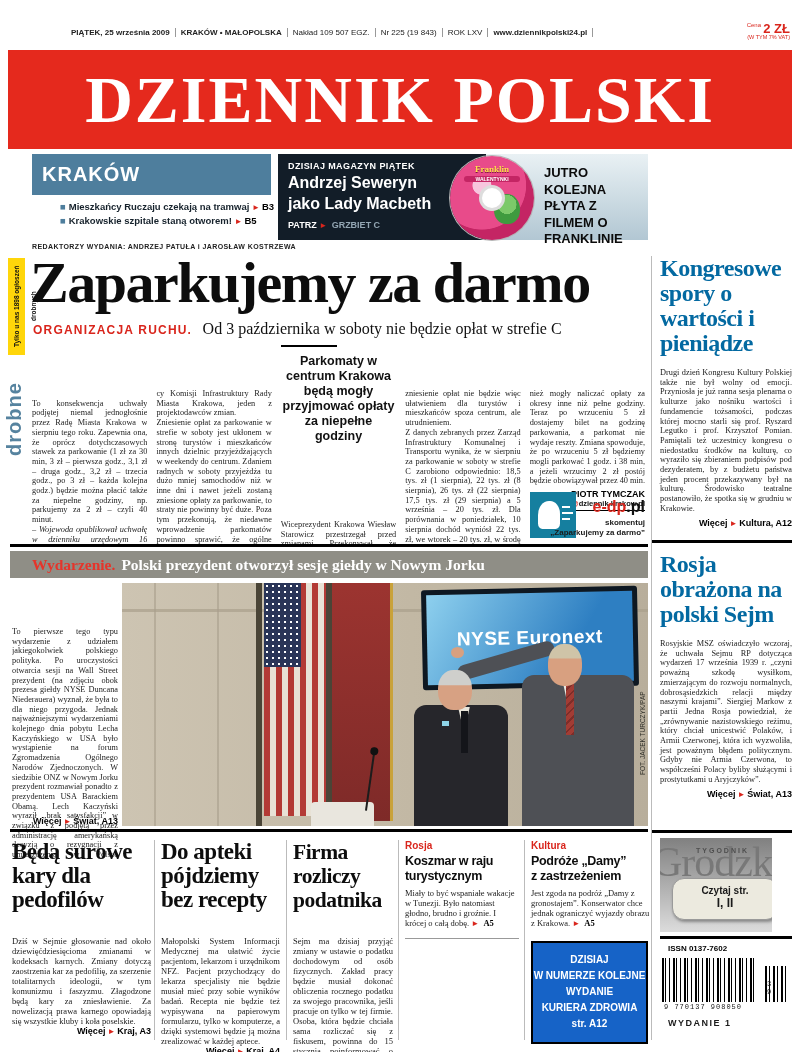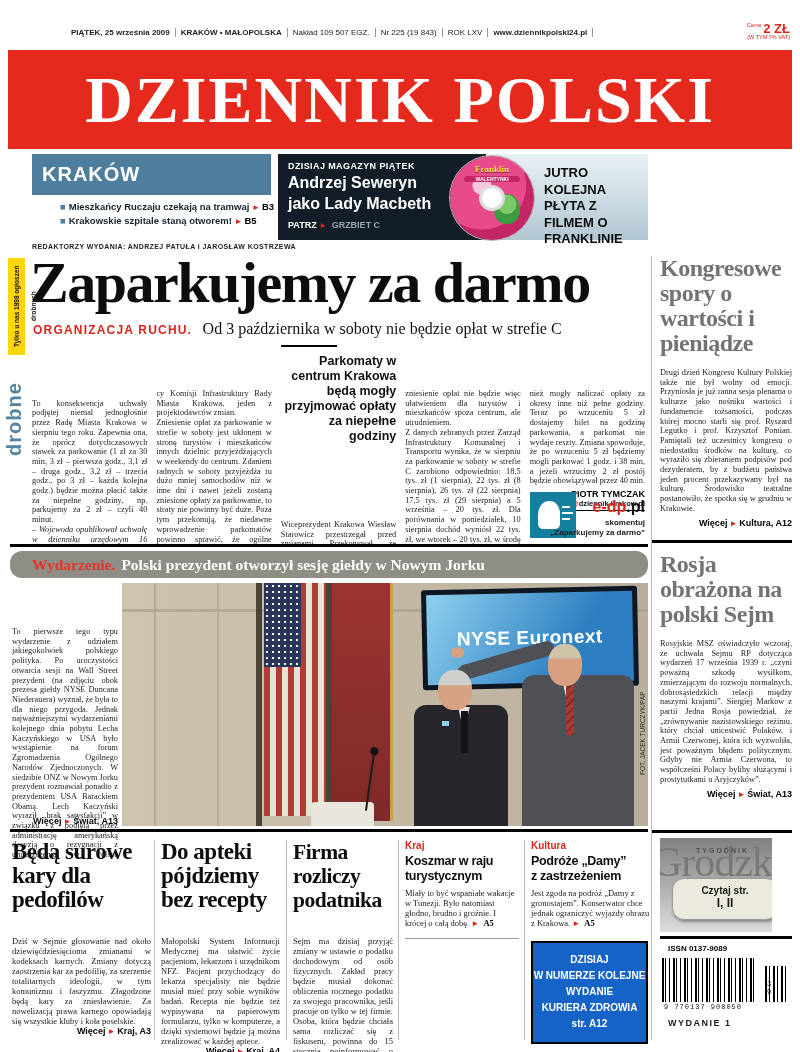--- a/index.html
+++ b/index.html
@@ -73,21 +73,21 @@
   .kicker{left:33px;top:320px;white-space:nowrap;}
   .kick-label{font-size:12px;font-weight:800;color:#d9251c;letter-spacing:1.2px;}
   .kick-text{font-family:"Liberation Serif",serif;font-size:16px;color:#111;margin-left:6px;}
 
   .lead-cols{left:32px;top:345px;width:613px;height:199px;display:flex;gap:9px;}
   .col{flex:1;overflow:hidden;position:relative;}
   .body{font-family:"Liberation Serif",serif;font-size:8.3px;line-height:9.7px;
     text-align:justify;color:#1c1c1c;white-space:pre-line;margin-top:44px;}
   .italic{font-style:italic;}
   .rule3{width:56px;border-top:2px solid #000;margin-bottom:7px;}
-  .pq{font-size:12.5px;line-height:15px;font-weight:700;color:#111;text-align:right;}
+  .pq{font-size:12.5px;line-height:15px;font-weight:700;color:#111;text-align:center;}
   .pq-gap{height:32px;}
   .author{text-align:right;font-size:9px;font-weight:800;color:#000;margin-top:3px;}
   .email{text-align:right;font-size:7.5px;font-weight:700;color:#111;}
   .email .at{color:#d9251c;}
   .email-rule{border-top:1.5px solid #000;margin-top:2px;}
   .edp{position:absolute;left:0;bottom:2px;width:100%;height:52px;}
   .edp-icon{position:absolute;left:0;top:2px;width:46px;height:46px;background:#157f9f;}
   .edp-head{position:absolute;left:8px;top:9px;width:22px;height:28px;background:#fff;
     border-radius:50% 45% 20% 20%;}
   .edp-w{position:absolute;width:8px;height:2px;background:#fff;left:32px;}
@@ -96,29 +96,29 @@
   .edp-s1{position:absolute;right:0;top:28px;font-size:8px;font-weight:800;}
   .edp-s2{position:absolute;right:0;top:38px;font-size:8px;font-weight:800;white-space:nowrap;text-align:center;}
 
   .more{text-align:right;font-size:9px;font-weight:800;color:#000;}
   .more .arr{margin:0 2px;}
 
   
   .rail-rule{left:651px;top:256px;width:1px;height:784px;background:#bbb;}
   .rail{width:132px;}
   .rail-head{font-family:"Liberation Serif",serif;font-weight:700;font-size:24px;line-height:25px;
-    letter-spacing:-.5px;color:#737373;}
+    letter-spacing:-.5px;color:#0369a1;}
   .rail .body{margin-top:12px;}
   .rail .more{margin-top:4px;}
   .hrule{height:3px;background:#000;}
 
   
   .ev-banner{left:10px;top:551px;width:638px;height:27px;background:#8f8e86;
     font-family:"Liberation Serif",serif;font-weight:700;font-size:15.5px;line-height:27px;
-    padding-left:22px;box-sizing:border-box;white-space:nowrap;border-radius:12px;}
+    padding-left:22px;box-sizing:border-box;white-space:nowrap;}
   .ev-banner .lab{color:#e6342a;}
   .ev-banner .tit{color:#fff;margin-left:6px;}
   .ev-col{left:12px;top:583px;width:106px;height:243px;}
   .ev-body{height:230px;overflow:hidden;}
   .ev-more{position:absolute;right:0;bottom:0;}
 
   .photo{left:122px;top:583px;width:526px;height:243px;overflow:hidden;
     background:linear-gradient(90deg,#cdc4b2 0%,#c2b8a4 55%,#b8ae9b 100%);}
   .ph-mold{position:absolute;left:0;top:26px;width:100%;height:3px;background:#a99f8c;opacity:.7;}
   .ph-line{position:absolute;top:0;width:2px;height:100%;background:#a99f8c;opacity:.6;}
@@ -395,21 +395,21 @@
 
   <div class="abs" style="left:293px;top:840px;width:100px;">
     <div class="b-head" style="font-size:21.5px;">Firma rozliczy podatnika</div>
     <div class="b-body">Sejm ma dzisiaj przyjąć zmiany w ustawie o podatku dochodowym od osób fizycznych. Zakład pracy będzie musiał dokonać obliczenia rocznego podatku za swojego pracownika, jeśli pracuje on tylko w tej firmie. Osoba, która będzie chciała sama rozliczać się z fiskusem, powinna do 15 stycznia poinformować o tym pracodawcę.</div>
 
   </div>
   <div class="abs vline" style="left:398px;top:840px;height:200px;"></div>
 
   <div class="abs" style="left:405px;top:840px;width:114px;">
     <div>
-      <div class="brief-label">Kraj</div>
+      <div class="brief-label">Rosja</div>
       <div class="brief-title">Koszmar w raju
 turystycznym</div>
       <div class="brief-body">
         <span>Miały to być wspaniałe wakacje w Tunezji. Było natomiast głodno, brudno i groźnie. I krócej o całą dobę. </span><span class="arr">►</span> <span class="pref">A5</span>
       </div>
     </div>
     <div class="brief-div"></div>
   </div>
   <div class="abs vline" style="left:524px;top:840px;height:200px;"></div>
 
@@ -433,21 +433,21 @@
 
   <div class="ad">
     <div class="ad-brand">Grodzki</div>
     <div class="ad-top">TYGODNIK</div>
     <div class="pill">
       <div class="p1">Czytaj str.</div>
       <div class="p2">I, II</div>
     </div>
   </div>
   <div class="abs hrule" style="left:660px;top:936px;width:132px;"></div>
-  <div class="abs issn">ISSN 0137-9089</div>
+  <div class="abs issn">ISSN 0137-7602</div>
   <div class="abs barcode">
     <div class="bars"></div>
     <div class="bars-d">9 770137 908050</div>
     <div class="addon"></div>
     <div class="addon-d">3 9</div>
   </div>
   <div class="abs edition">WYDANIE  1</div>
 
 </div>
 

